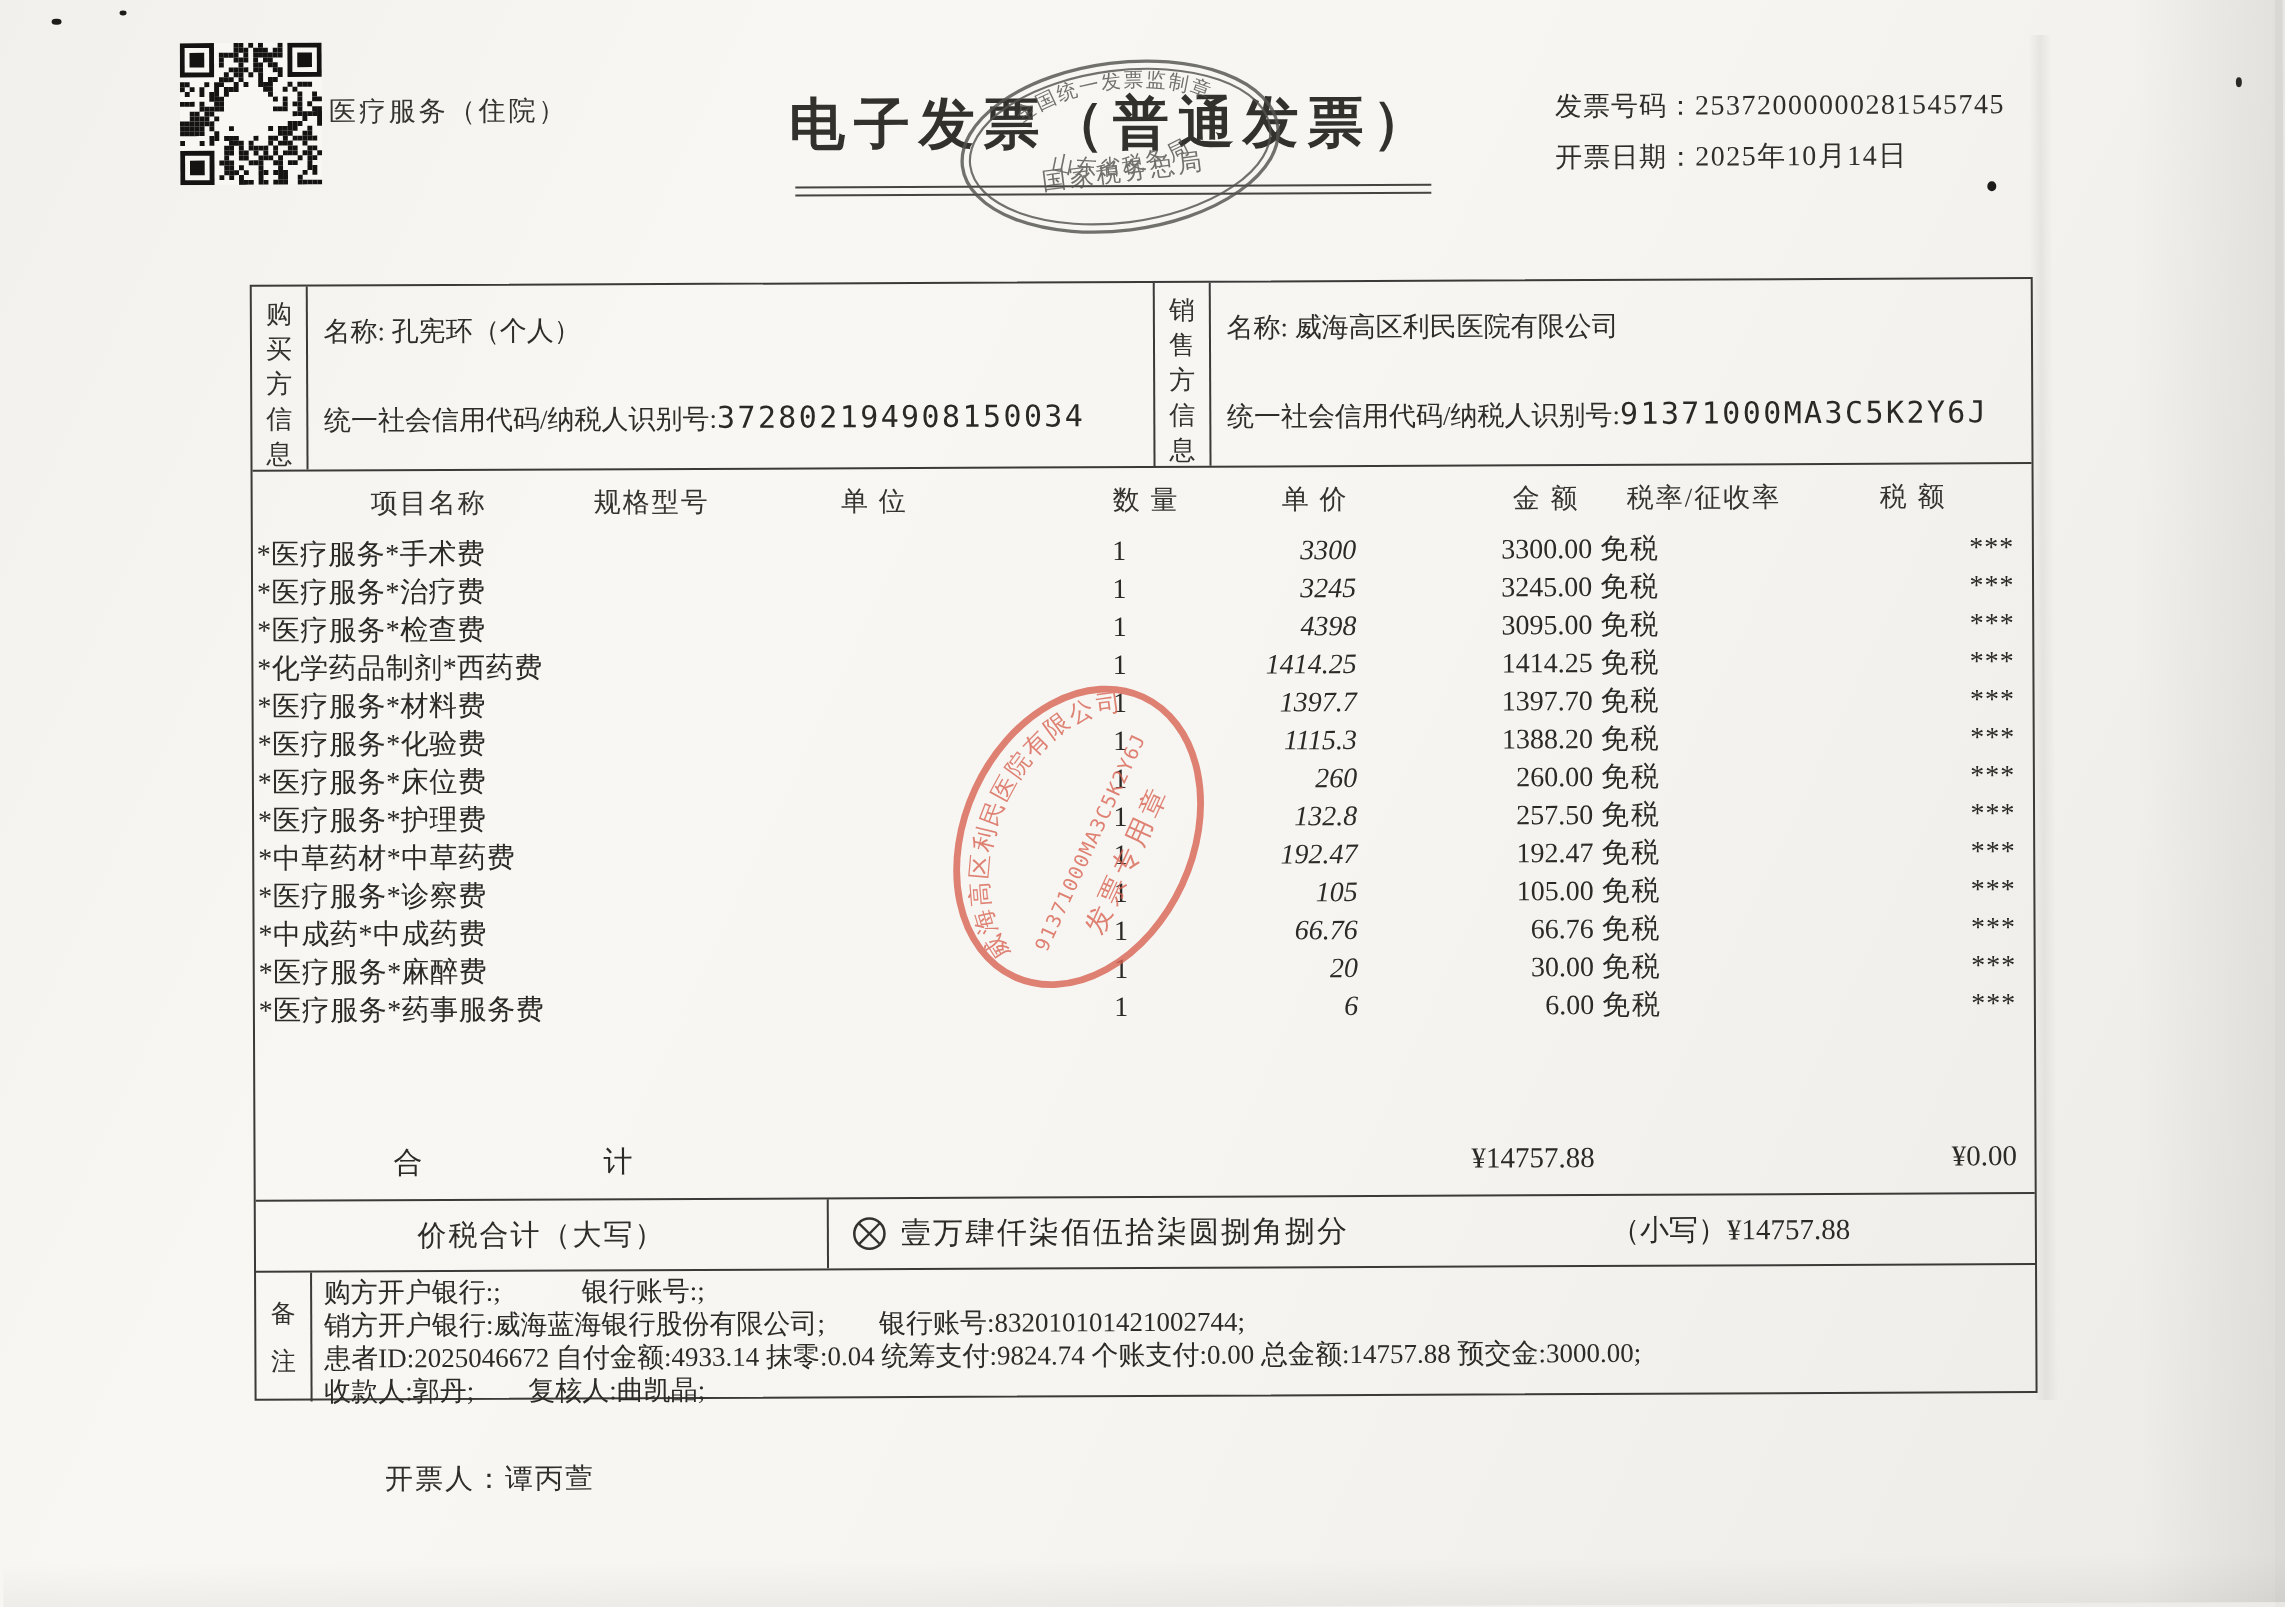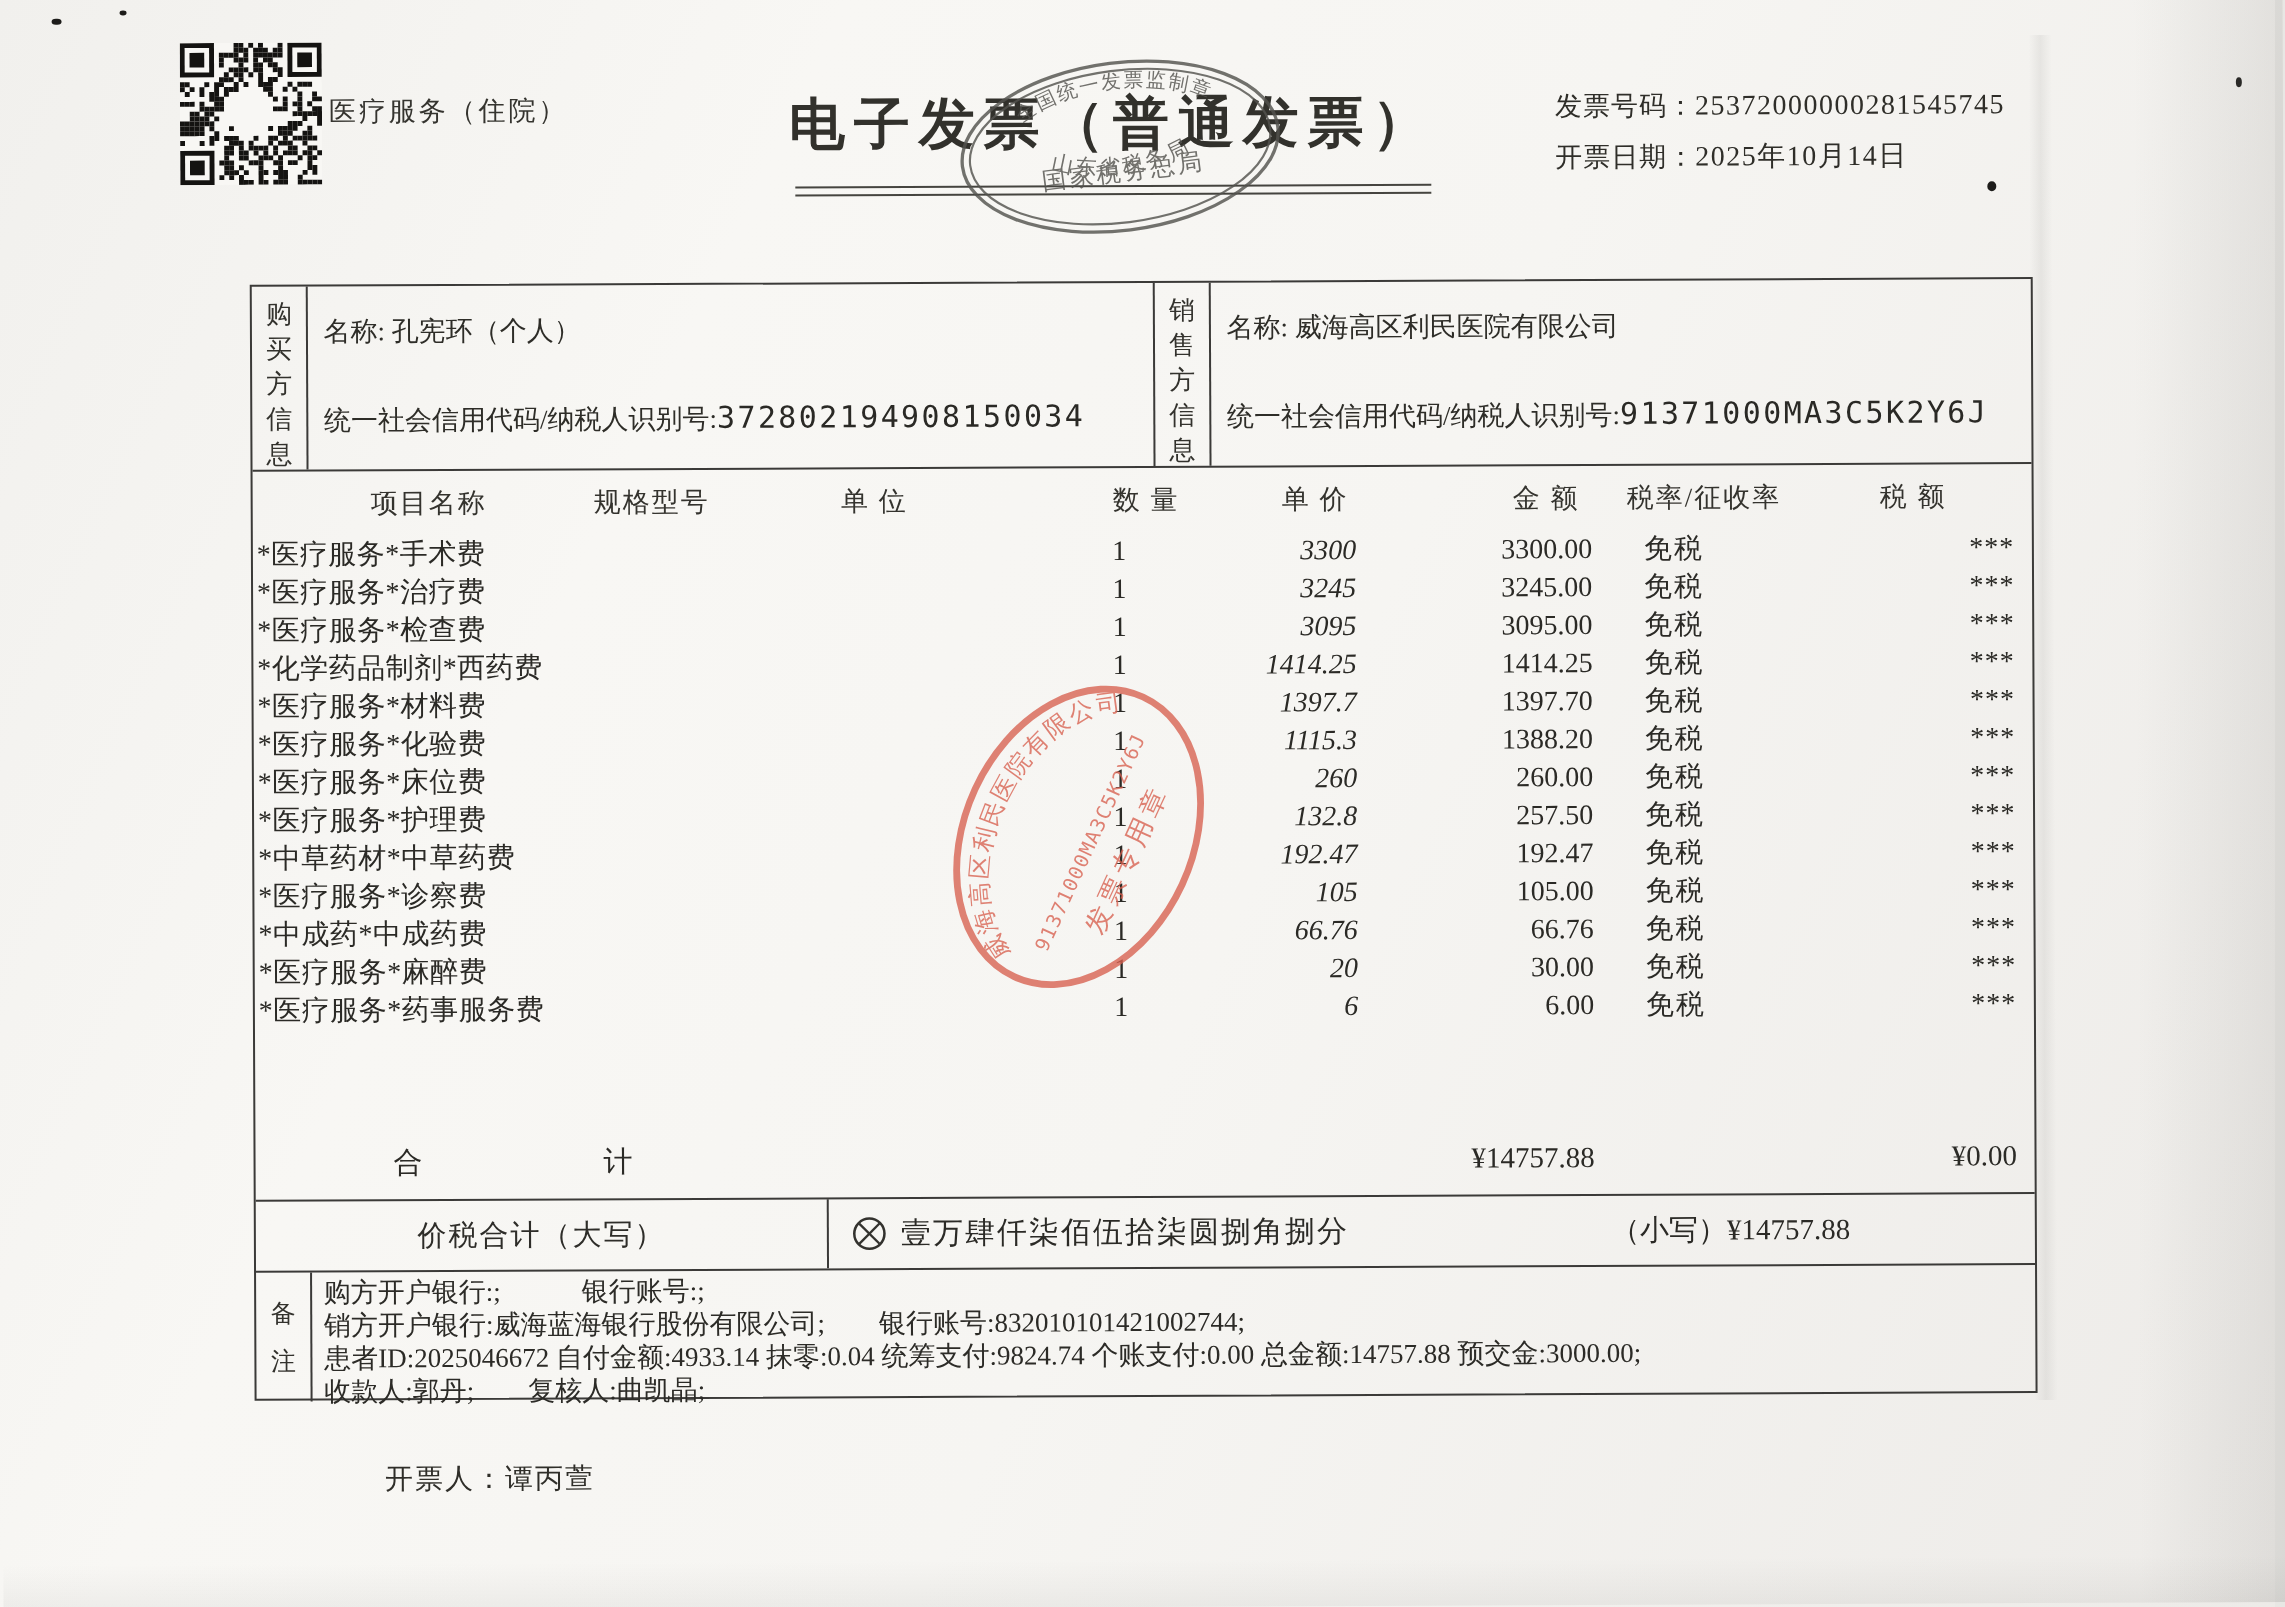--- a/index.html
+++ b/index.html
@@ -69,21 +69,21 @@
   .hrow .c-qty{padding-left:127px;font-family:Liberation Serif, serif;}
   .hrow .c-price{padding-left:123px;}
   .hrow .c-amount{padding-left:127px;}
   .hrow .c-rate{padding-left:13.7px;}
   .irows{position:absolute;top:64px;left:0;right:0;}
   .irow{height:38px;align-items:center;font-size:28px;color:#2b2a26;}
   .irow .c-name{text-align:left;padding-left:3.9px;letter-spacing:0.5px;}
   .irow .c-qty{text-align:right;padding-right:15.6px;}
   .irow .c-price{text-align:right;padding-right:9.8px;font-style:italic;}
   .irow .c-amount{text-align:right;padding-right:7.8px;}
-  .irow .c-rate{text-align:center;padding-right:47px;letter-spacing:2px;}
+  .irow .c-rate{text-align:left;padding-right:47px;letter-spacing:2px;}
   .irow .c-tax{text-align:right;padding-right:17.6px;letter-spacing:1px;}
   .trow{position:absolute;top:669px;left:0;right:0;height:45px;align-items:center;
     font-size:29px;color:#2b2a26;}
   .trow .c-name{padding-left:138px;letter-spacing:1px;}
   .trow .c-amount{text-align:right;padding-right:7.8px;}
   .trow .c-tax{text-align:right;padding-right:17.6px;}
 
   
   .grand{display:flex;height:71px;border-bottom:2.4px solid var(--line);align-items:center;}
   .grand .glabel{width:573px;border-right:2px solid var(--line);height:100%;
@@ -489,21 +489,21 @@
               <span class="cell c-price">3245</span>
               <span class="cell c-amount">3245.00</span>
               <span class="cell c-rate">免税</span>
               <span class="cell c-tax">***</span>
             </div>
             <div class="irow cols">
               <span class="cell c-name">*医疗服务*检查费</span>
               <span class="cell c-spec"></span>
               <span class="cell c-unit"></span>
               <span class="cell c-qty">1</span>
-              <span class="cell c-price">3095</span>
+              <span class="cell c-price">4398</span>
               <span class="cell c-amount">3095.00</span>
               <span class="cell c-rate">免税</span>
               <span class="cell c-tax">***</span>
             </div>
             <div class="irow cols">
               <span class="cell c-name">*化学药品制剂*西药费</span>
               <span class="cell c-spec"></span>
               <span class="cell c-unit"></span>
               <span class="cell c-qty">1</span>
               <span class="cell c-price">1414.25</span>

